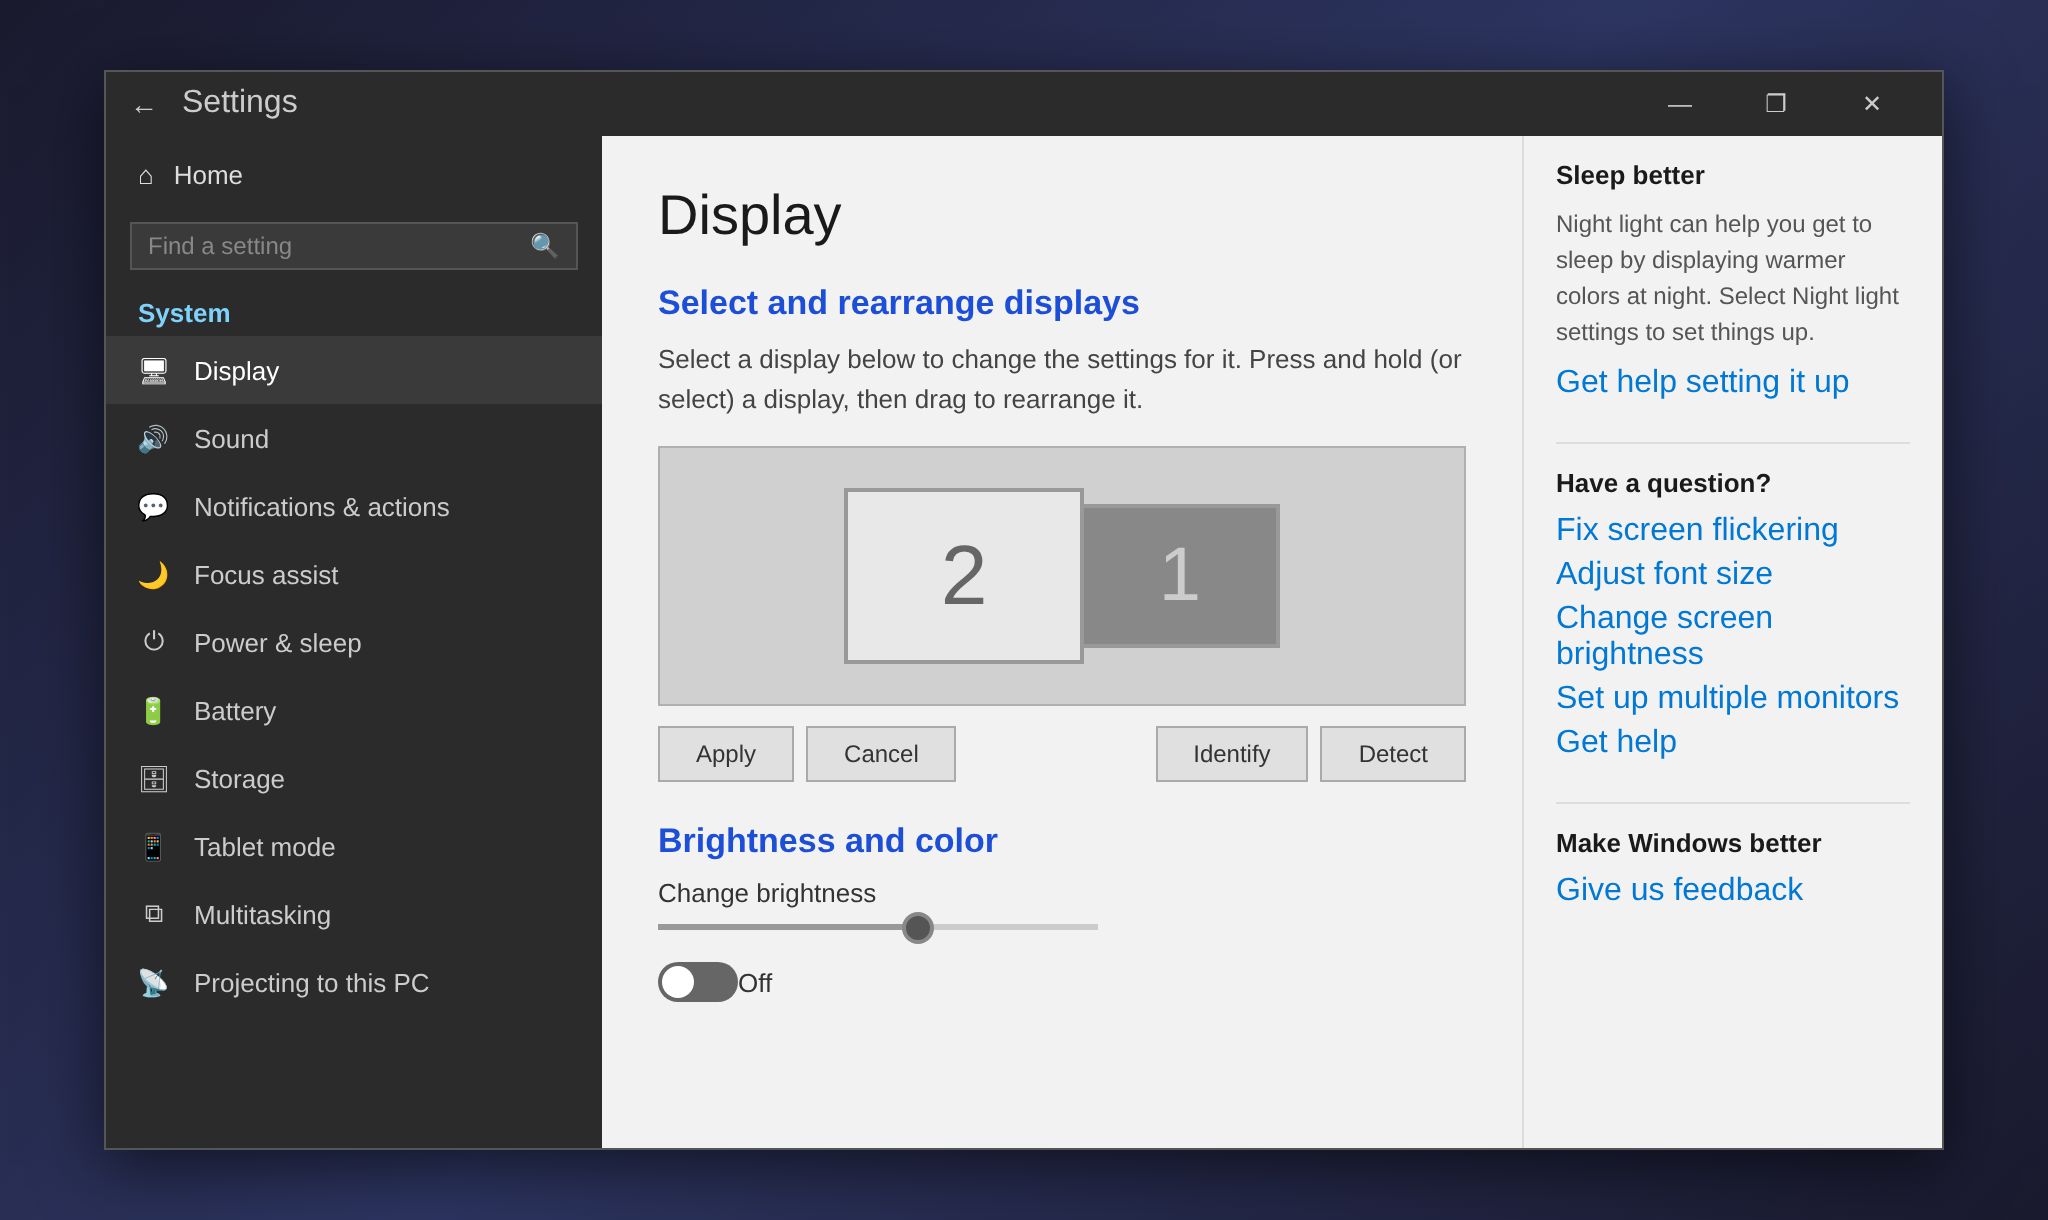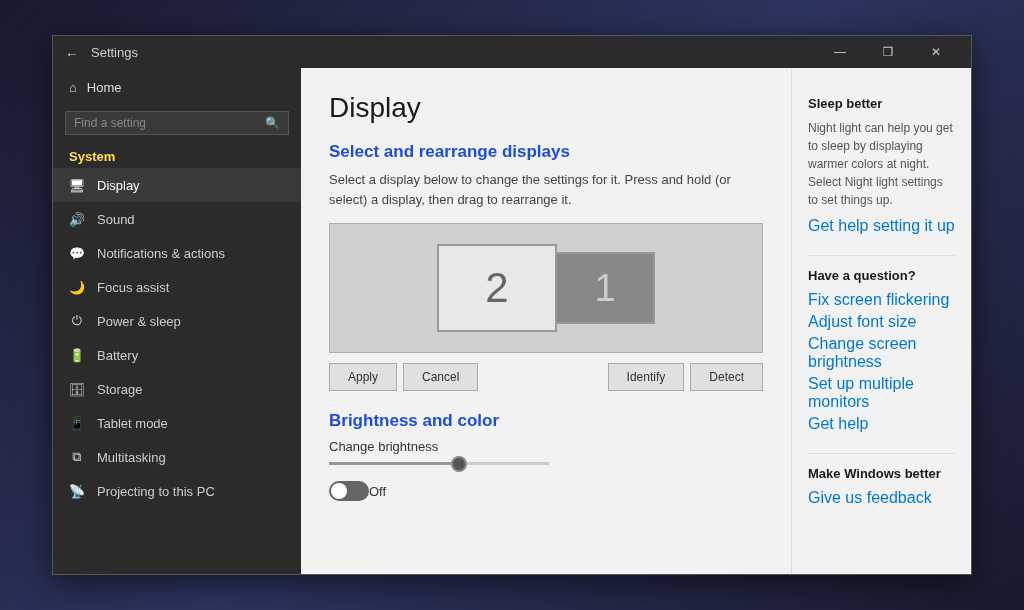--- a/index.html
+++ b/index.html
@@ -32,21 +32,21 @@
       flex-shrink: 0;
     }
     .titlebar-back {
       color: #ccc;
       font-size: 14px;
       margin-right: 12px;
       cursor: pointer;
     }
     .titlebar-title {
       color: #ccc;
-      font-size: 13px;
+      font-size: 16px;
     }
     .titlebar-controls {
       margin-left: auto;
       display: flex;
       gap: 2px;
     }
     .titlebar-btn {
       width: 46px;
       height: 32px;
       background: transparent;
@@ -97,21 +97,21 @@
       color: #ccc;
       font-size: 12px;
       flex: 1;
     }
     .search-box input::placeholder { color: #888; }
     .search-icon-box {
       color: #888;
       font-size: 12px;
     }
     .sidebar-section-label {
-      color: #fde047;
+      color: #7dd3fc;
       font-size: 13px;
       font-weight: 600;
       padding: 6px 16px 4px;
     }
     .sidebar-item {
       display: flex;
       align-items: center;
       gap: 12px;
       padding: 9px 16px;
       color: #ccc;
@@ -262,24 +262,24 @@
       top: 2px;
       left: 2px;
       transition: left 0.2s;
     }
     .toggle-text {
       font-size: 13px;
       color: #333;
     }
     
     .right-panel {
-      width: 180px;
+      width: 210px;
       background: #f2f2f2;
       border-left: 1px solid #ddd;
-      padding: 28px 16px;
+      padding: 12px 16px;
       overflow-y: auto;
       flex-shrink: 0;
     }
     .panel-section { margin-bottom: 20px; }
     .panel-section-title {
       font-size: 13px;
       font-weight: 600;
       color: #1a1a1a;
       margin-bottom: 8px;
     }

